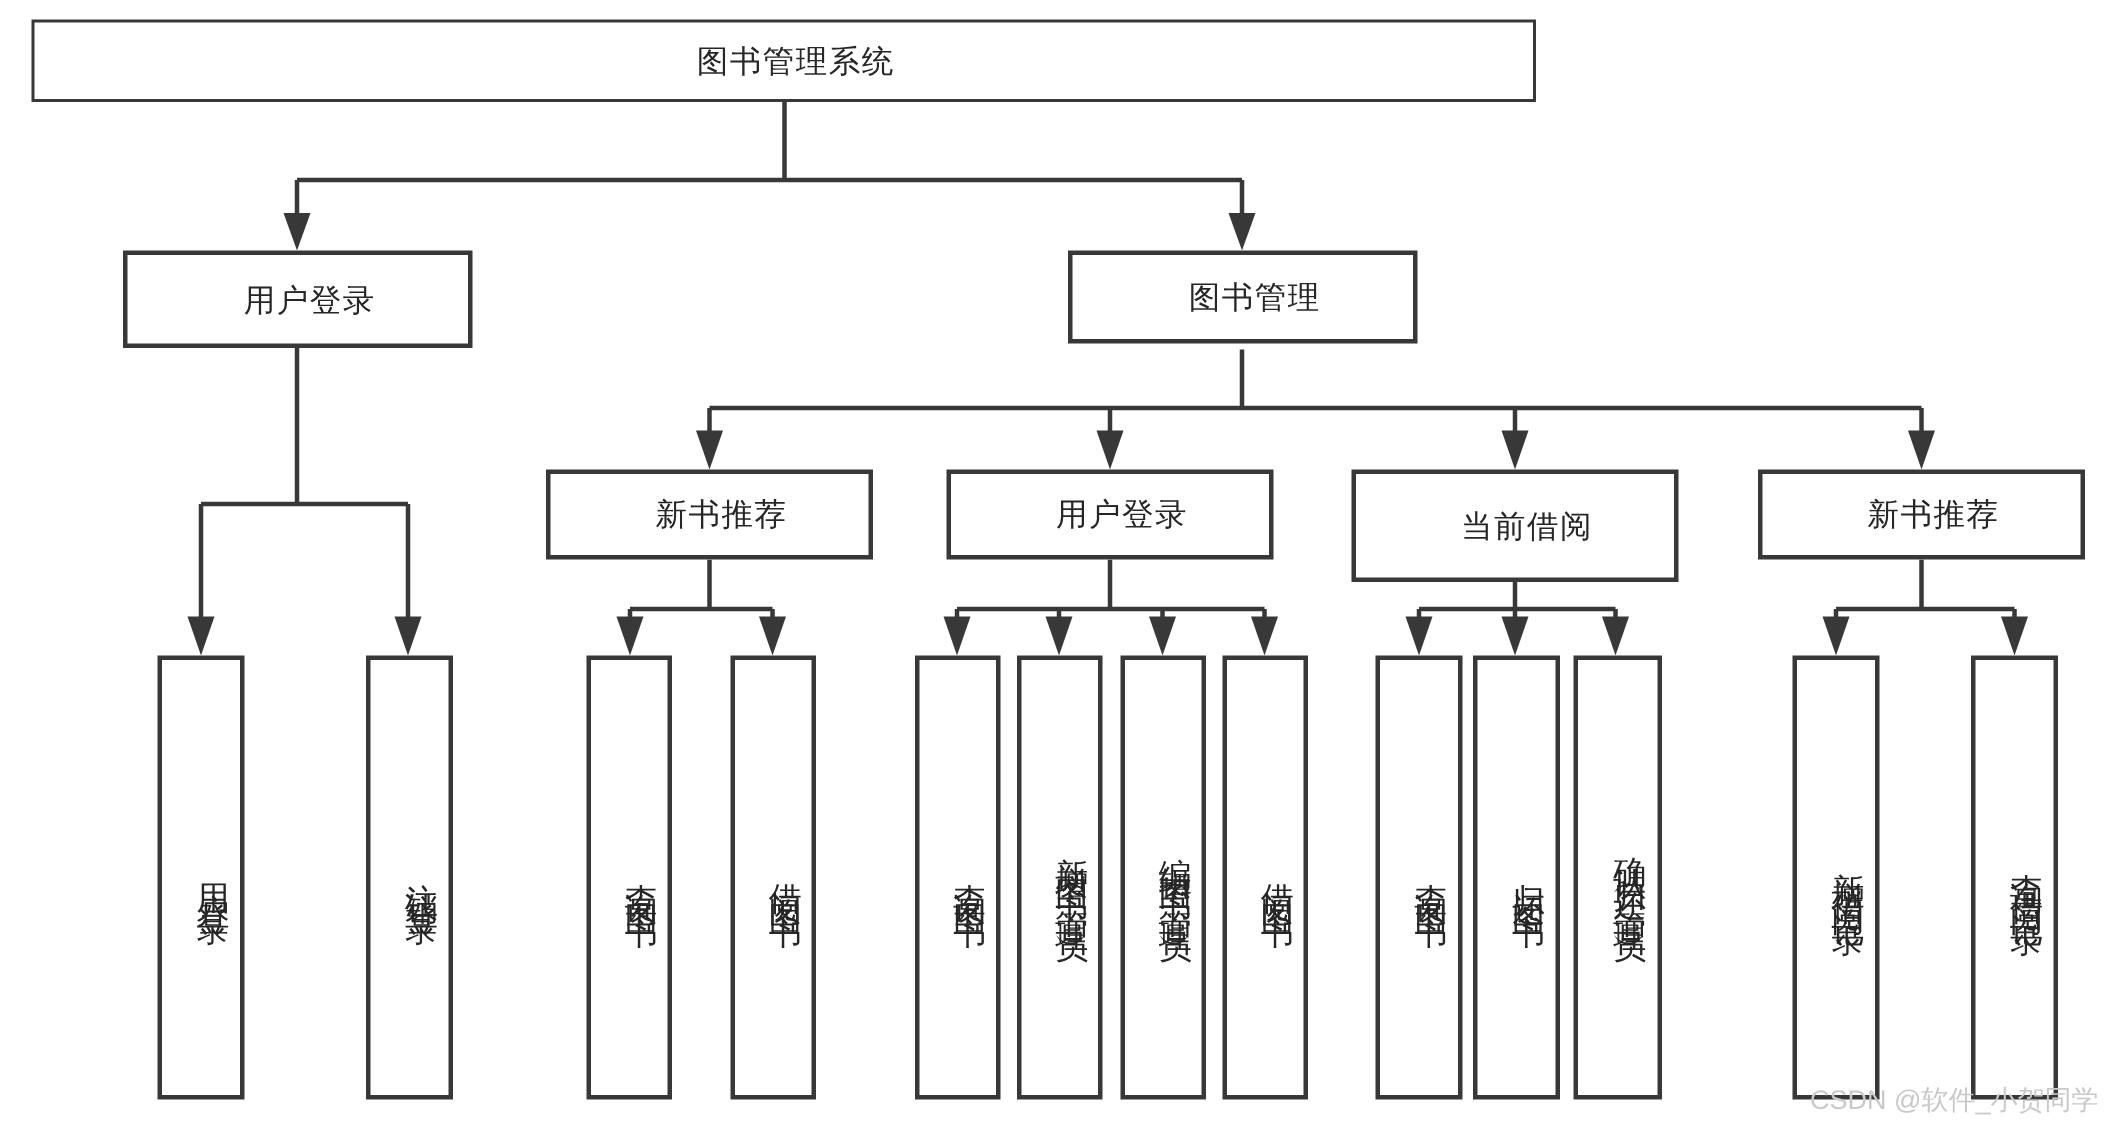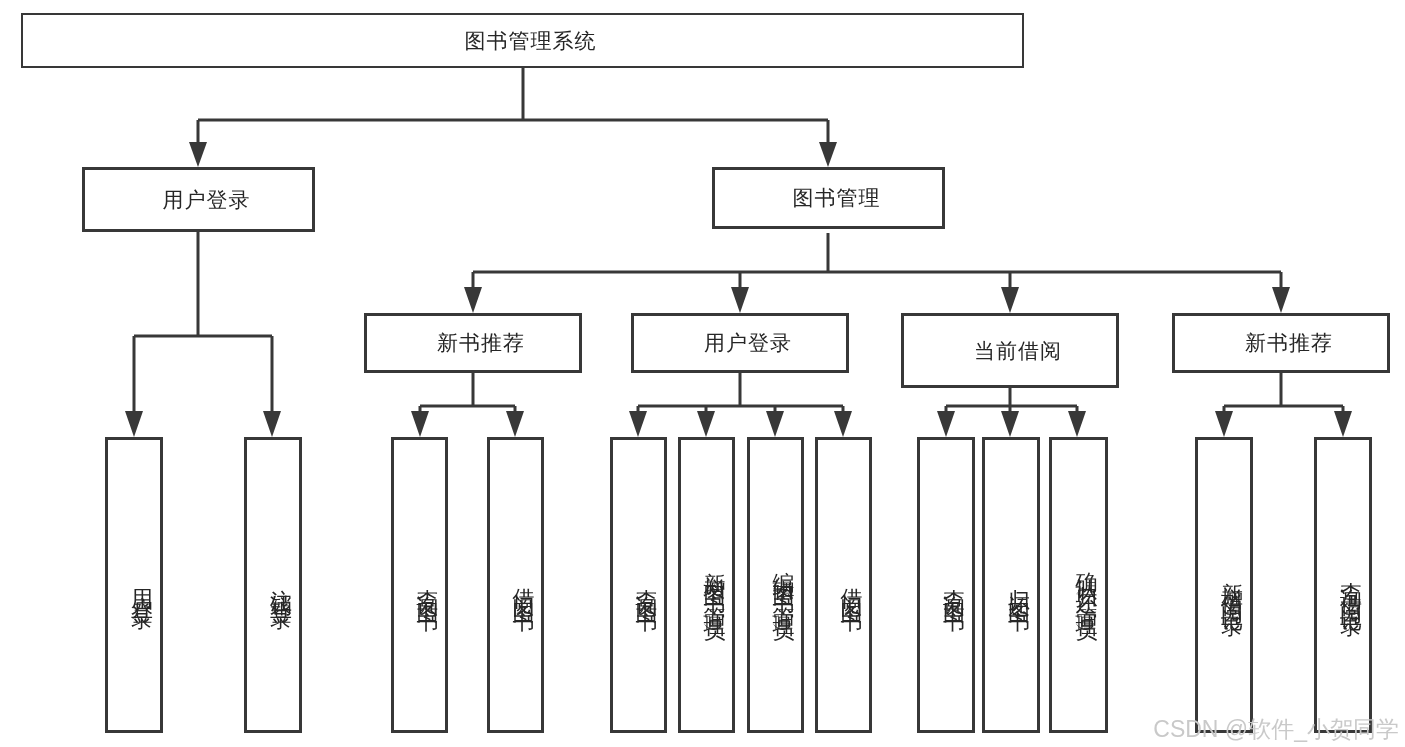--- a/index.html
+++ b/index.html
@@ -13,21 +13,21 @@
   .canvas{position:relative;width:1405px;height:747px;background:var(--bg);overflow:hidden;}
   .connectors{position:absolute;left:0;top:0;width:1405px;height:747px;}
   .connectors path{fill:none;stroke:var(--line);stroke-width:3;}
   .connectors polygon{fill:var(--line);stroke:none;}
   .node{position:absolute;box-sizing:border-box;border:3px solid var(--line);
         background:#fff;display:flex;align-items:center;justify-content:center;padding-left:16px;}
   .node.top{border-width:2px;}
   .node.h span{font-size:21px;letter-spacing:1px;white-space:nowrap;}
   .node.v span{writing-mode:vertical-rl;text-orientation:mixed;font-size:22px;
                line-height:1;letter-spacing:7px;}
-  .watermark{position:absolute;right:6px;bottom:2px;font-size:23px;
+  .watermark{position:absolute;right:6px;bottom:2px;font-size:18px;
              color:var(--watermark);white-space:nowrap;z-index:5;}
 </style>
 </head>
 <body>
 
 <div class="canvas">
 
   <svg class="connectors" viewBox="0 0 1405 747" xmlns="http://www.w3.org/2000/svg">
 
     <path d="M523 67 V120 M198 120 H828 M198 120 V144 M828 120 V144"></path>

